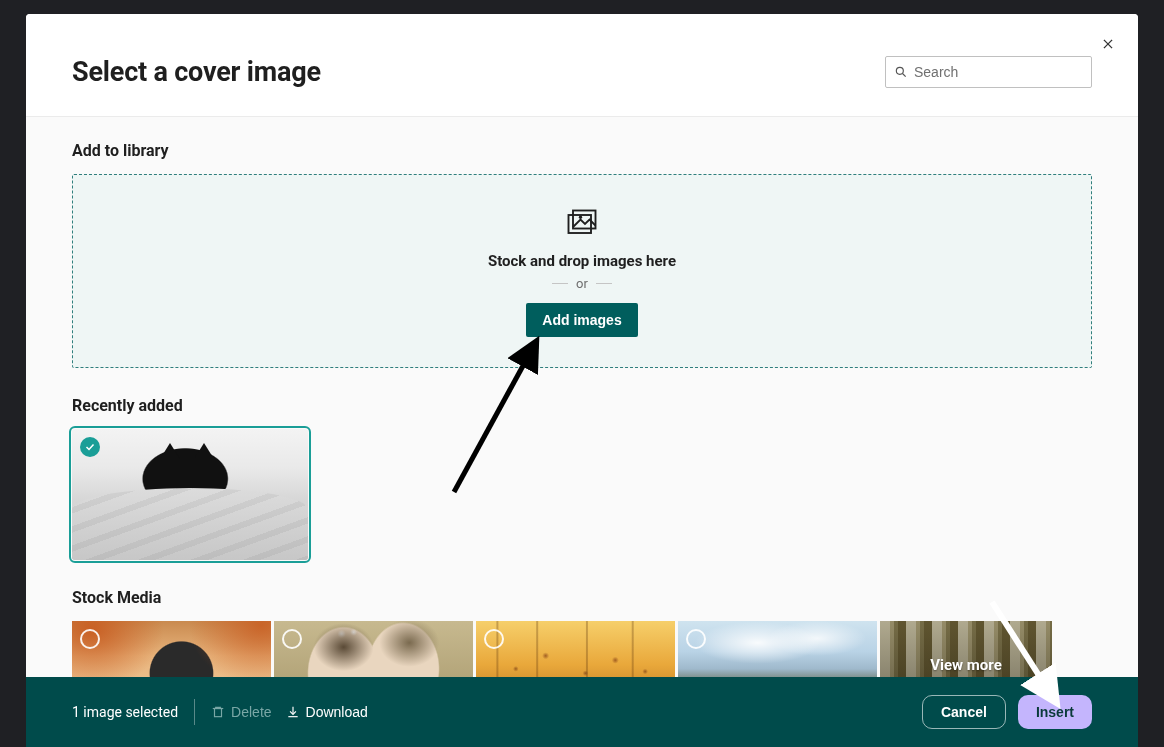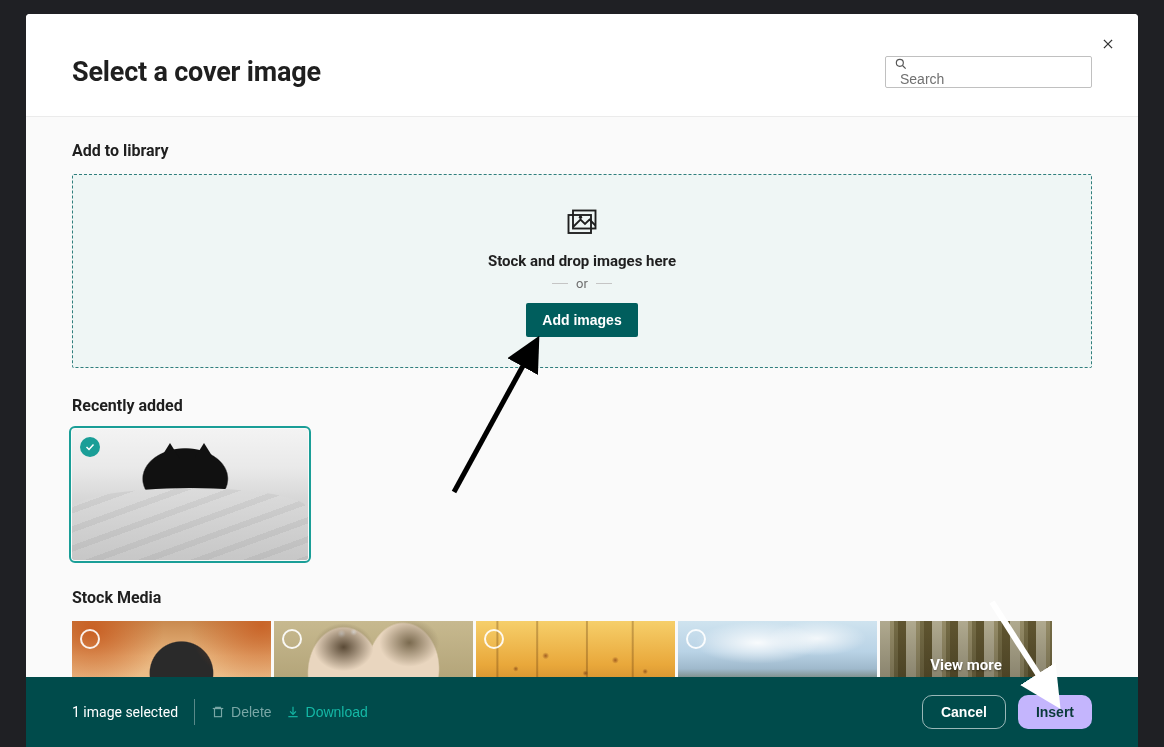--- a/index.html
+++ b/index.html
@@ -30,24 +30,23 @@
     font-weight: 700;
     color: #1f1f1f;
     letter-spacing: -0.2px;
   }
   .search-wrap {
     width: 207px;
     height: 32px;
     border: 1px solid #c0c0c0;
     border-radius: 2px;
     display: flex;
-    align-items: flex-start;
+    align-items: center;
     padding: 0 8px;
     background: #fff;
-    flex-direction: column;
   }
   .search-wrap svg { flex: 0 0 14px; }
   .search-input {
     border: none;
     outline: none;
     margin-left: 6px;
     font-size: 14px;
     width: 100%;
     color: #222;
     background: transparent;
@@ -258,21 +257,21 @@
     color: #fff;
   }
   .selected-text { font-size: 14px; }
   .vdiv { width: 1px; height: 26px; background: rgba(255,255,255,0.35); margin: 0 16px; }
   .footer-action {
     display: inline-flex; align-items: center; gap: 6px;
     font-size: 14px; cursor: pointer;
     background: transparent; border: none;
   }
   .footer-action.disabled { color: #7aa7a6; cursor: default; }
-  .footer-action.enabled { color: #14b8a6; }
+  .footer-action.enabled { color: #ffffff; }
   .footer-action svg { width: 14px; height: 14px; }
   .footer-spacer { flex: 1; }
   .btn {
     height: 34px;
     padding: 0 18px;
     border-radius: 10px;
     font-size: 14px;
     font-weight: 600;
     cursor: pointer;
     border: none;

